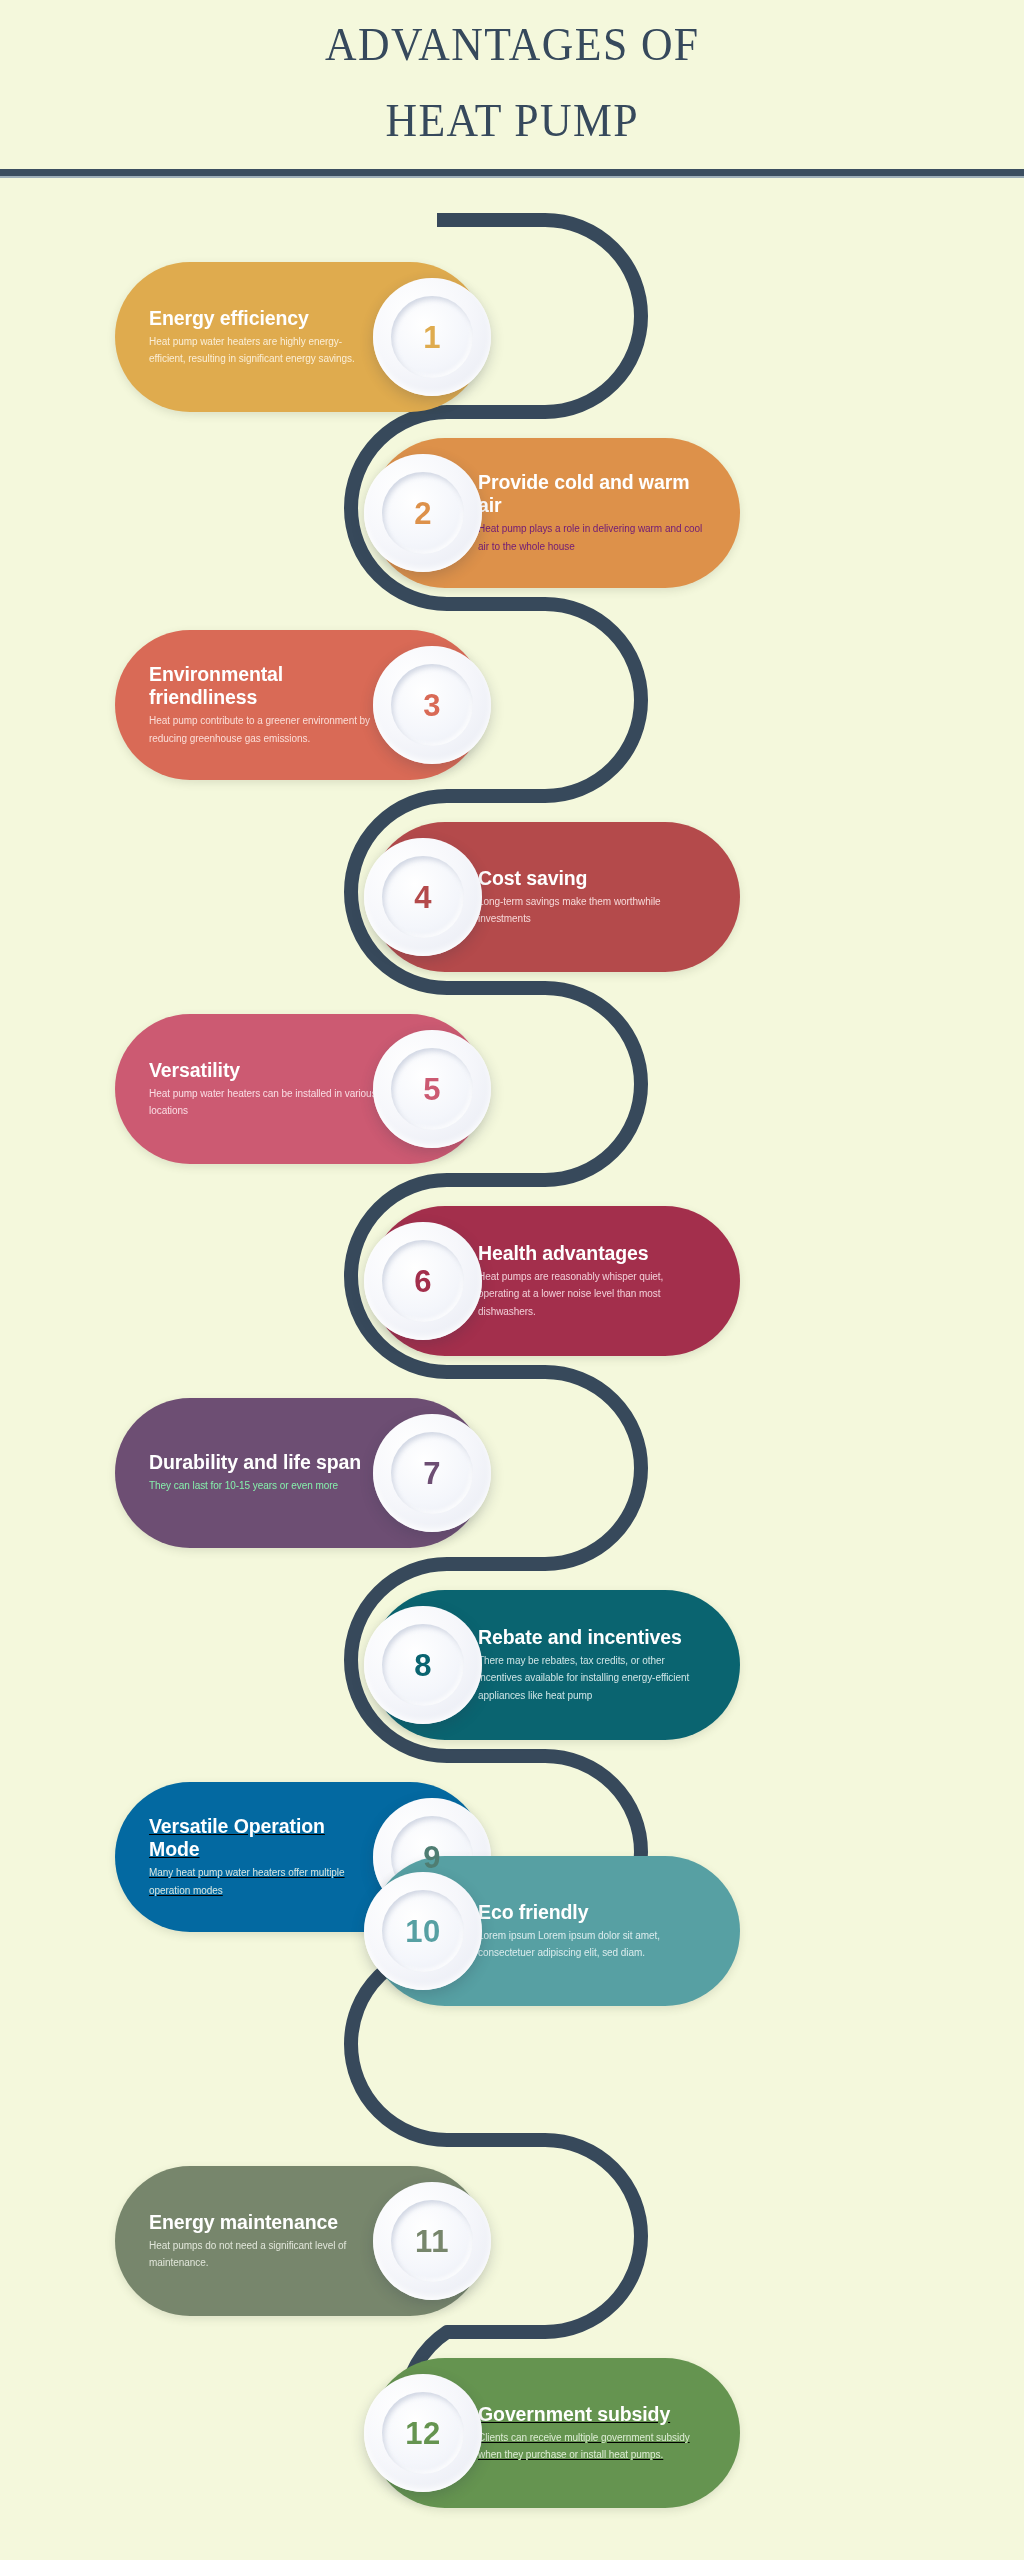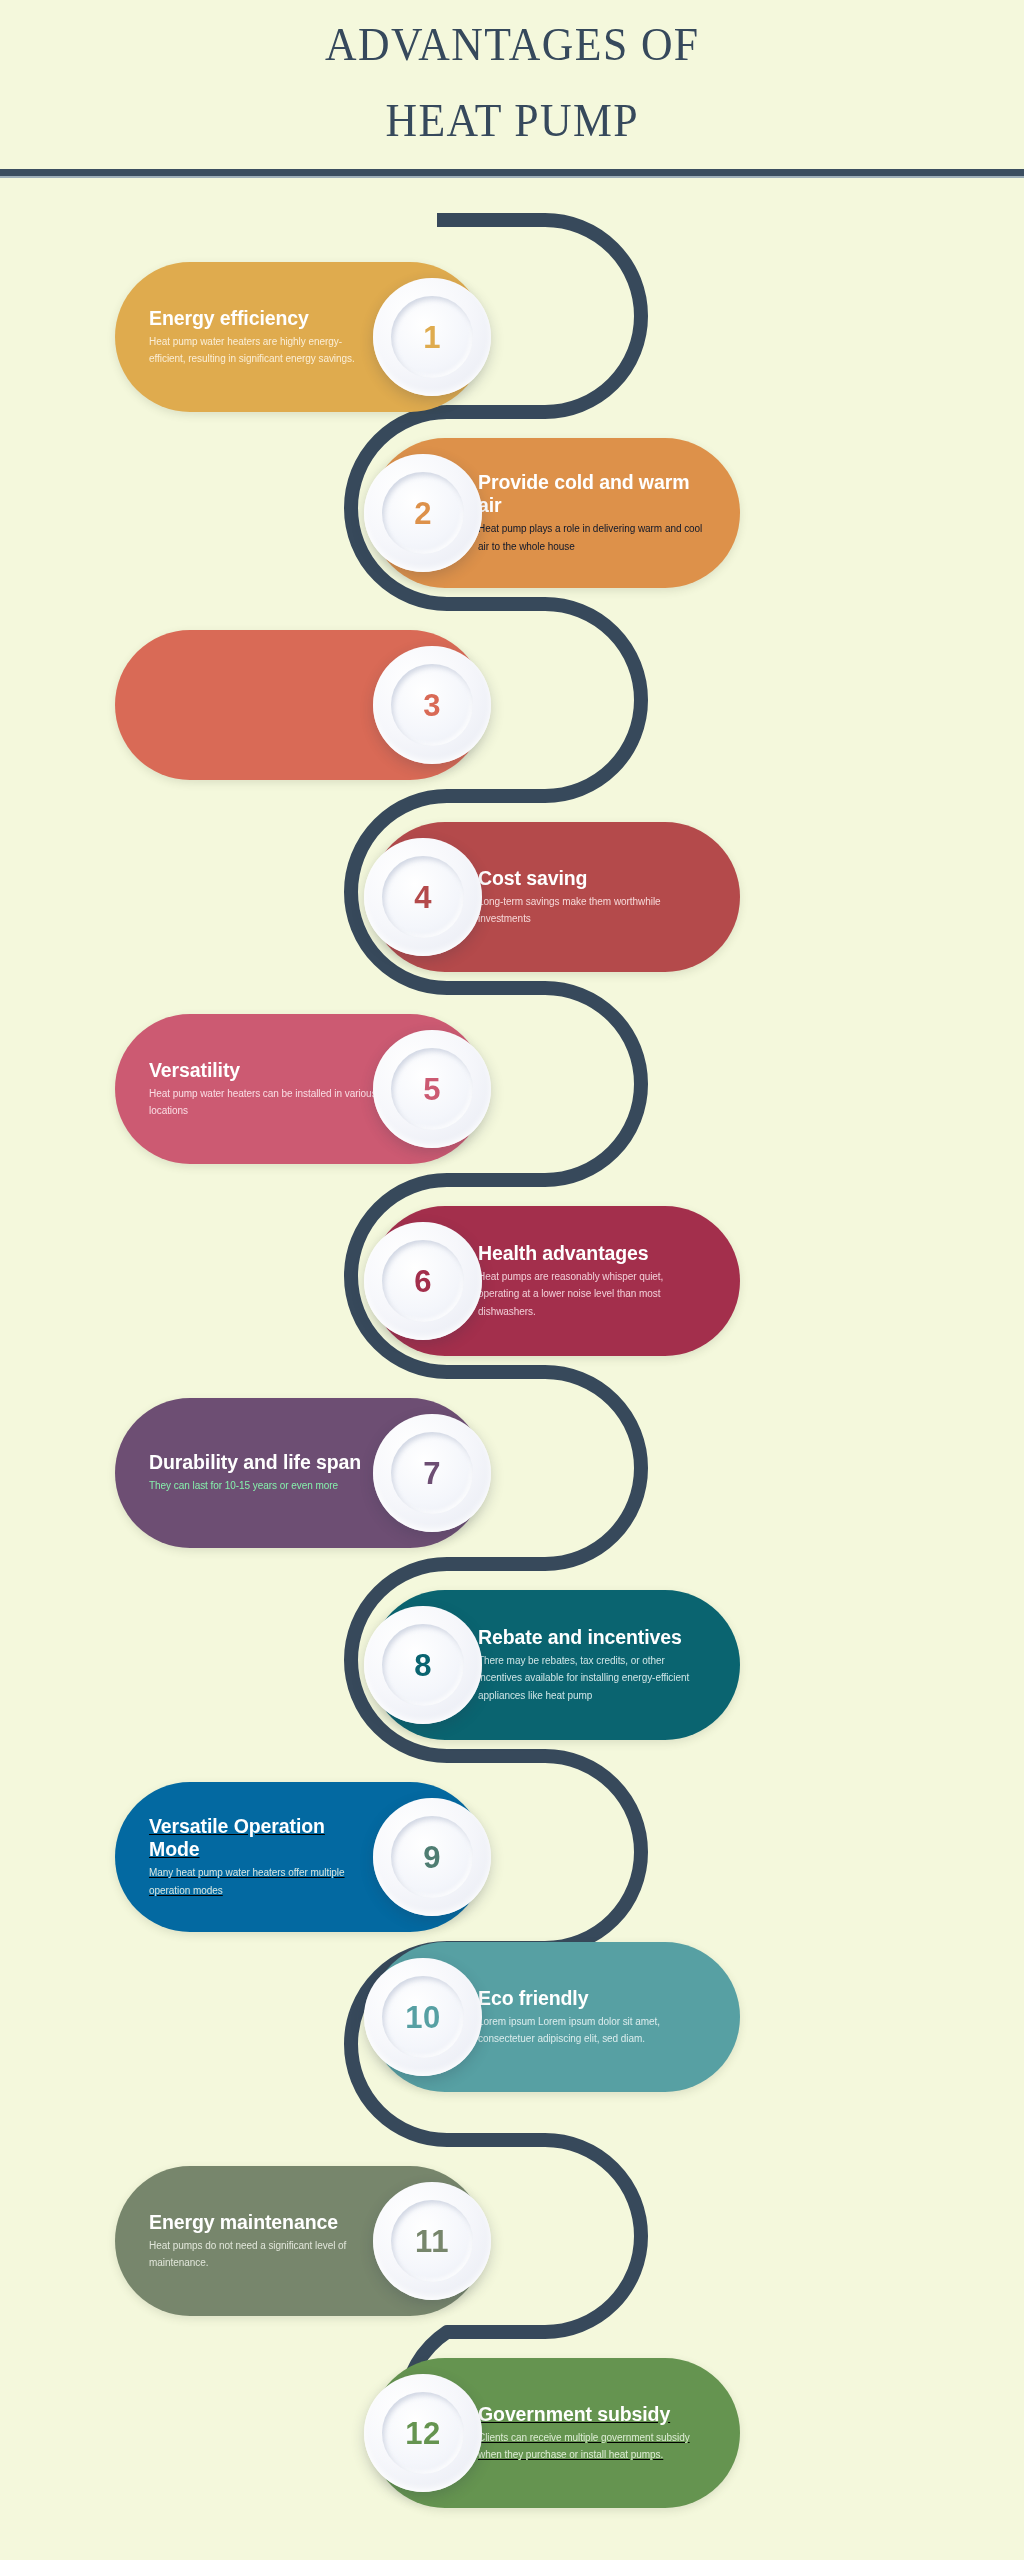--- a/index.html
+++ b/index.html
@@ -159,30 +159,34 @@
         <div class="badge on-right">
           <div class="ring"></div>
           <div class="num" style="color: rgb(223, 171, 78);">1</div>
         </div>
       </div>
     </div>
     <div class="row right" style="top: 438px;">
       <div class="pill r" style="background: rgb(221, 145, 74);">
         <div class="txt">
           <div class="hd">Provide cold and warm air</div>
-          <div class="bd" style="color: #0f172a;">Heat pump plays a role in delivering warm and cool air to the whole house</div>
+          <div class="bd" style="color: #701a75;">Heat pump plays a role in delivering warm and cool air to the whole house</div>
         </div>
         <div class="badge on-left">
           <div class="ring"></div>
           <div class="num" style="color: rgb(221, 145, 74);">2</div>
         </div>
       </div>
     </div>
     <div class="row left" style="top: 630px;">
       <div class="pill l" style="background: rgb(217, 106, 86);">
+        <div class="txt">
+          <div class="hd">Environmental friendliness</div>
+          <div class="bd" style="color: rgb(251, 221, 215);">Heat pump contribute to a greener environment by reducing greenhouse gas emissions.</div>
+        </div>
         <div class="badge on-right">
           <div class="ring"></div>
           <div class="num" style="color: rgb(217, 106, 86);">3</div>
         </div>
       </div>
     </div>
     <div class="row right" style="top: 822px; justify-content: flex-end;">
       <div class="pill r" style="background: rgb(180, 74, 75);">
         <div class="txt">
           <div class="hd">Cost saving</div>
@@ -247,21 +251,21 @@
         <div class="txt">
           <div class="hd">Versatile Operation Mode</div>
           <div class="bd" style="color: rgb(218, 232, 226);">Many heat pump water heaters offer multiple operation modes</div>
         </div>
         <div class="badge on-right">
           <div class="ring"></div>
           <div class="num" style="color: rgb(79, 125, 114);">9</div>
         </div>
       </div>
     </div>
-    <div class="row right" style="top: 1942px; align-items: center;">
+    <div class="row right" style="top: 1856px; align-items: center;">
       <div class="pill r" style="background: rgb(87, 160, 163);">
         <div class="txt">
           <div class="hd">Eco friendly</div>
           <div class="bd" style="color: rgb(219, 236, 237);">Lorem ipsum Lorem ipsum dolor sit amet, consectetuer adipiscing elit, sed diam.</div>
         </div>
         <div class="badge on-left">
           <div class="ring"></div>
           <div class="num" style="color: rgb(87, 160, 163);">10</div>
         </div>
       </div>

